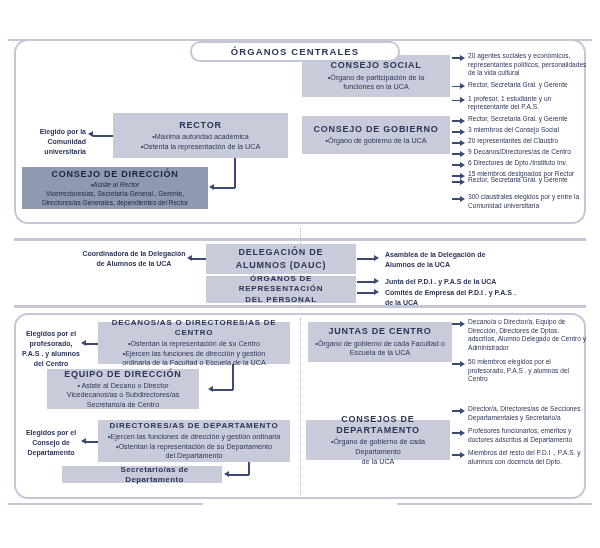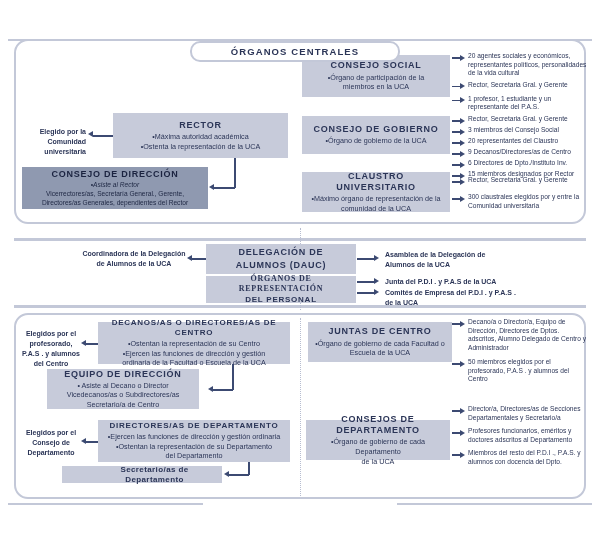--- a/index.html
+++ b/index.html
@@ -137,21 +137,21 @@
   <div class="abs pill-rule" style="left:397px;top:39px;width:195px;"></div>
   <div class="abs pill" style="left:190px;top:29px;width:210px;height:21px;">
     <span>ÓRGANOS CENTRALES</span>
   </div>
 
   <div class="abs panel" style="left:14px;top:39px;width:572px;height:185px;"></div>
 
   <div class="abs box" style="left:302px;top:55px;width:148px;height:42px;">
     <div class="bt">CONSEJO SOCIAL</div>
     <div class="bl">•Órgano de participación de la</div>
-    <div class="bl">miembros en la UCA</div>
+    <div class="bl">funciones en la UCA</div>
   </div>
   <div class="abs blist" style="left:452px;top:52px;width:136px;">
     <div class="brow">
       <span class="arw"></span>
       <span class="btxt">20 agentes sociales y económicos, representantes políticos, personalidades de la vida cultural</span>
     </div>
     <div class="brow" style="margin-top:3px;">
       <span class="arw"></span>
       <span class="btxt">Rector, Secretaria Gral. y Gerente</span>
     </div>
@@ -185,25 +185,20 @@
     <div class="brow" style="margin-bottom:1px;">
       <span class="arw"></span>
       <span class="btxt">6 Directores de Dpto./Instituto Inv.</span>
     </div>
     <div class="brow" style="margin-bottom:1px;">
       <span class="arw"></span>
       <span class="btxt">15 miembros designados por Rector</span>
     </div>
   </div>
 
-  <div class="abs box" style="left:302px;top:172px;width:148px;height:40px;">
-    <div class="bt">CLAUSTRO UNIVERSITARIO</div>
-    <div class="bl">•Máximo órgano de representación de la</div>
-    <div class="bl">comunidad de la UCA</div>
-  </div>
   <div class="abs blist" style="left:452px;top:176px;width:136px;">
     <div class="brow" style="margin-bottom:7px;">
       <span class="arw"></span>
       <span class="btxt">Rector, Secretaria Gral. y Gerente</span>
     </div>
     <div class="brow">
       <span class="arw"></span>
       <span class="btxt">300 claustrales elegidos por y entre la Comunidad universitaria</span>
     </div>
   </div>
@@ -237,21 +232,21 @@
     <div class="bt" style="margin-bottom:0;">ALUMNOS (DAUC)</div>
   </div>
   <div class="abs sidelabel" style="left:80px;top:249px;width:108px;text-align:center;">Coordinadora de la Delegación de Alumnos de la UCA</div>
   <div class="abs hline" style="left:192px;top:258px;width:14px;"></div>
   <div class="abs arrowL" style="left:187px;top:254.5px;"></div>
   <div class="abs hline" style="left:357px;top:258px;width:18px;"></div>
   <div class="abs arrowR" style="left:374px;top:254.5px;"></div>
   <div class="abs sidelabel" style="left:385px;top:250px;width:125px;text-align:left;">Asamblea de la Delegación de Alumnos de la UCA</div>
 
   <div class="abs box" style="left:206px;top:276px;width:150px;height:27px;">
-    <div class="bt" style="font-size:8px;font-family:Liberation Serif, serif;">ÓRGANOS DE REPRESENTACIÓN</div>
+    <div class="bt" style="font-size:8px;">ÓRGANOS DE REPRESENTACIÓN</div>
     <div class="bt" style="font-size:8px;margin-bottom:0;">DEL PERSONAL</div>
   </div>
   <div class="abs hline" style="left:357px;top:281px;width:18px;"></div>
   <div class="abs arrowR" style="left:374px;top:277.5px;"></div>
   <div class="abs sidelabel" style="left:385px;top:277px;width:150px;text-align:left;">Junta del P.D.I . y P.A.S de la UCA</div>
   <div class="abs hline" style="left:357px;top:292px;width:18px;"></div>
   <div class="abs arrowR" style="left:374px;top:288.5px;"></div>
   <div class="abs sidelabel" style="left:385px;top:288px;width:140px;text-align:left;">Comités de Empresa del P.D.I . y P.A.S . de la UCA</div>
 
   <div class="abs panel" style="left:14px;top:313px;width:572px;height:186px;"></div>

